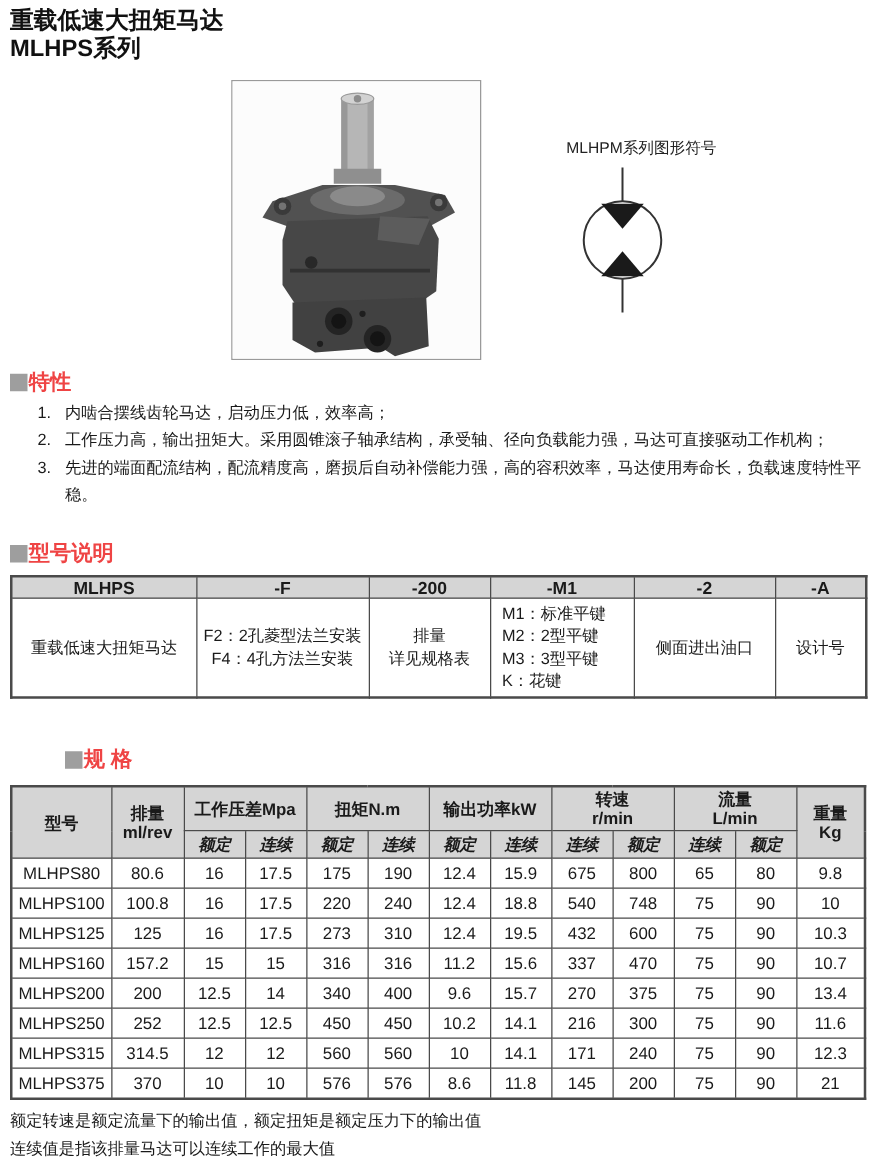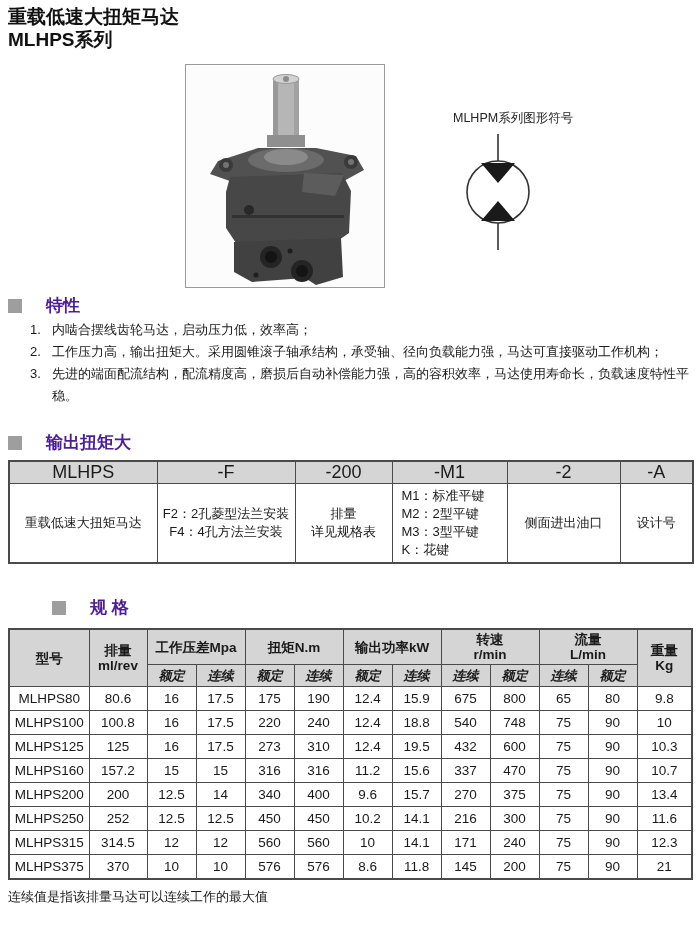--- a/index.html
+++ b/index.html
@@ -12,37 +12,37 @@
   .title { position:absolute; left:8px; top:5px; font-size:19px; font-weight:bold; line-height:23px; }
   .title div { white-space:nowrap; }
 
   .photo-box {
     position:absolute; left:185px; top:64px; width:200px; height:224px;
     border:1px solid #9a9a9a; background:#fcfcfc;
   }
   .symbol-label { position:absolute; left:453px; top:110px; font-size:12.5px; color:#222; }
   .symbol-svg { position:absolute; left:460px; top:130px; }
 
-  .sec { position:absolute; left:8px; display:flex; align-items:center; gap:24px;
-         font-size:17px; font-weight:bold; color:#4c1d95; }
+  .sec { position:absolute; left:8px; display:flex; align-items:center; gap:1px;
+         font-size:17px; font-weight:bold; color:#ef4444; }
   .sec .sq { width:14px; height:14px; background:#9e9e9e; flex:0 0 auto; }
 
   .feat-list { position:absolute; left:30px; top:319px; width:660px; font-size:13px; line-height:22px; color:#1a1a1a; }
   .feat-item { display:flex; }
   .feat-item .num { flex:0 0 22px; }
   .feat-item .txt { flex:1; }
 
   table.dtable { position:absolute; left:8px; width:684px; border-collapse:collapse; table-layout:fixed;
                  text-align:center; color:#1a1a1a; }
   table.dtable th, table.dtable td { border:1px solid #4a4a4a; }
   table.dtable { border:2px solid #4a4a4a; }
   table.dtable th { background:#d5d5d5; }
 
   #model-table { top:460px; }
-  #model-table th { height:16px; font-weight:normal; font-size:18px; }
+  #model-table th { height:16px; font-weight:bold; font-size:14px; }
   #model-table td { height:77px; font-size:13px; line-height:18px; vertical-align:middle; padding:3px; }
   #model-table td.align-left { text-align:left; padding-left:9px; }
 
   #spec-table { top:628px; font-size:13.5px; }
   #spec-table thead th { font-weight:bold; line-height:15px; padding:2px 1px; }
   #spec-table thead tr.grp th { height:32px; font-size:13.5px; }
   #spec-table thead tr.sub th { height:22px; font-size:13px;font-style:italic; }
   #spec-table tbody td { height:24px; font-size:13.5px; padding:0 2px; background:#fff; }
 
   .notes { position:absolute; left:8px; top:886px; font-size:13px; line-height:22px; color:#1a1a1a; }
@@ -114,21 +114,21 @@
       <span class="txt">工作压力高，输出扭矩大。采用圆锥滚子轴承结构，承受轴、径向负载能力强，马达可直接驱动工作机构；</span>
     </div>
     <div class="feat-item">
       <span class="num">3.</span>
       <span class="txt">先进的端面配流结构，配流精度高，磨损后自动补偿能力强，高的容积效率，马达使用寿命长，负载速度特性平稳。</span>
     </div>
   </div>
 
   <div class="sec" style="top:431px;">
     <span class="sq"></span>
-    <span>输出扭矩大</span>
+    <span>型号说明</span>
   </div>
   <table class="dtable" id="model-table">
     <colgroup>
       <col style="width:148px">
         <col style="width:138px">
         <col style="width:97px">
       <col style="width:115px">
         <col style="width:113px">
         <col style="width:73px">
     </colgroup>
@@ -353,16 +353,17 @@
           <td>145</td>
           <td>200</td>
           <td>75</td>
           <td>90</td>
           <td>21</td>
         </tr>
       </tbody>
   </table>
 
   <div class="notes">
+    <div>额定转速是额定流量下的输出值，额定扭矩是额定压力下的输出值</div>
     <div>连续值是指该排量马达可以连续工作的最大值</div>
   </div>
 
 </div>
 
 </body></html>

